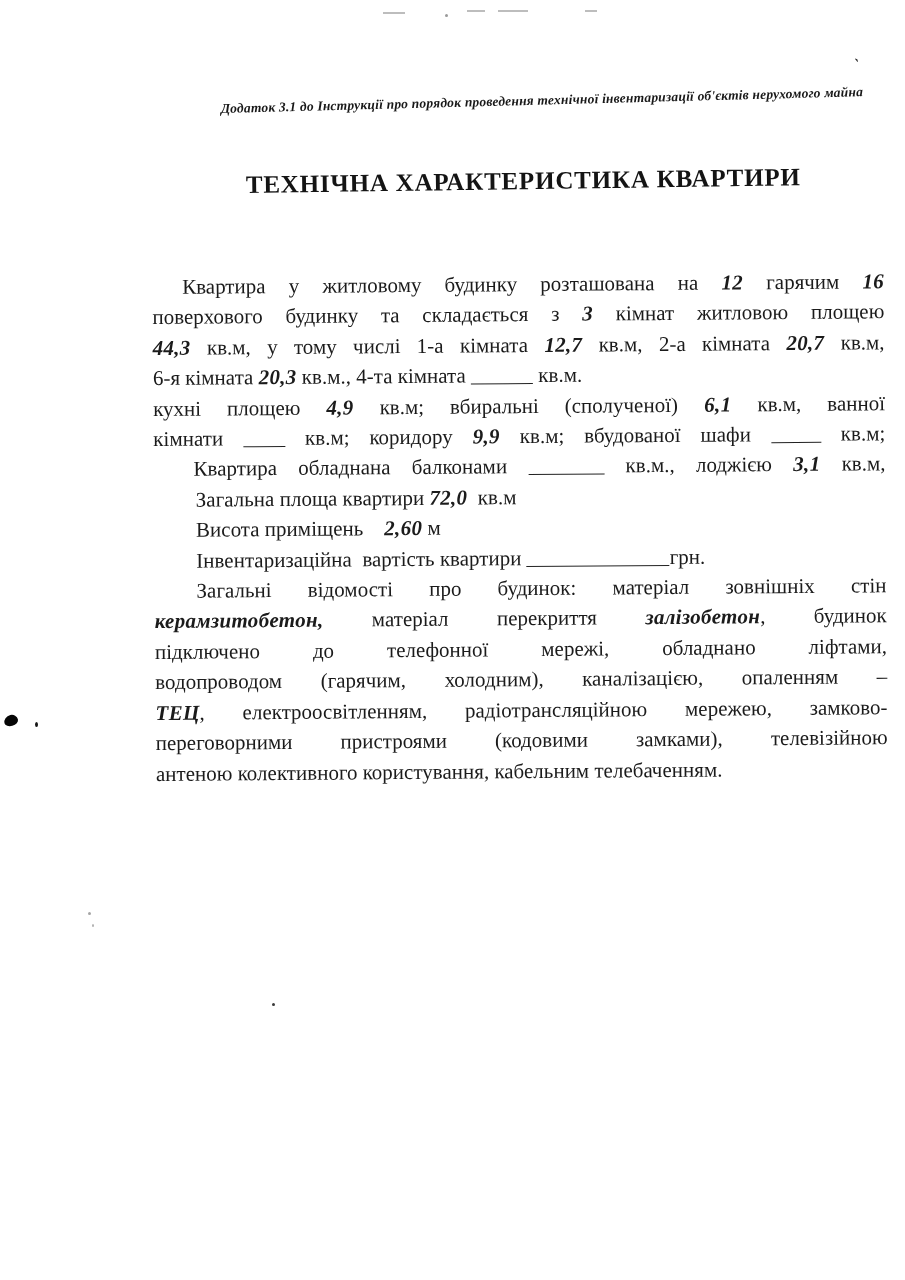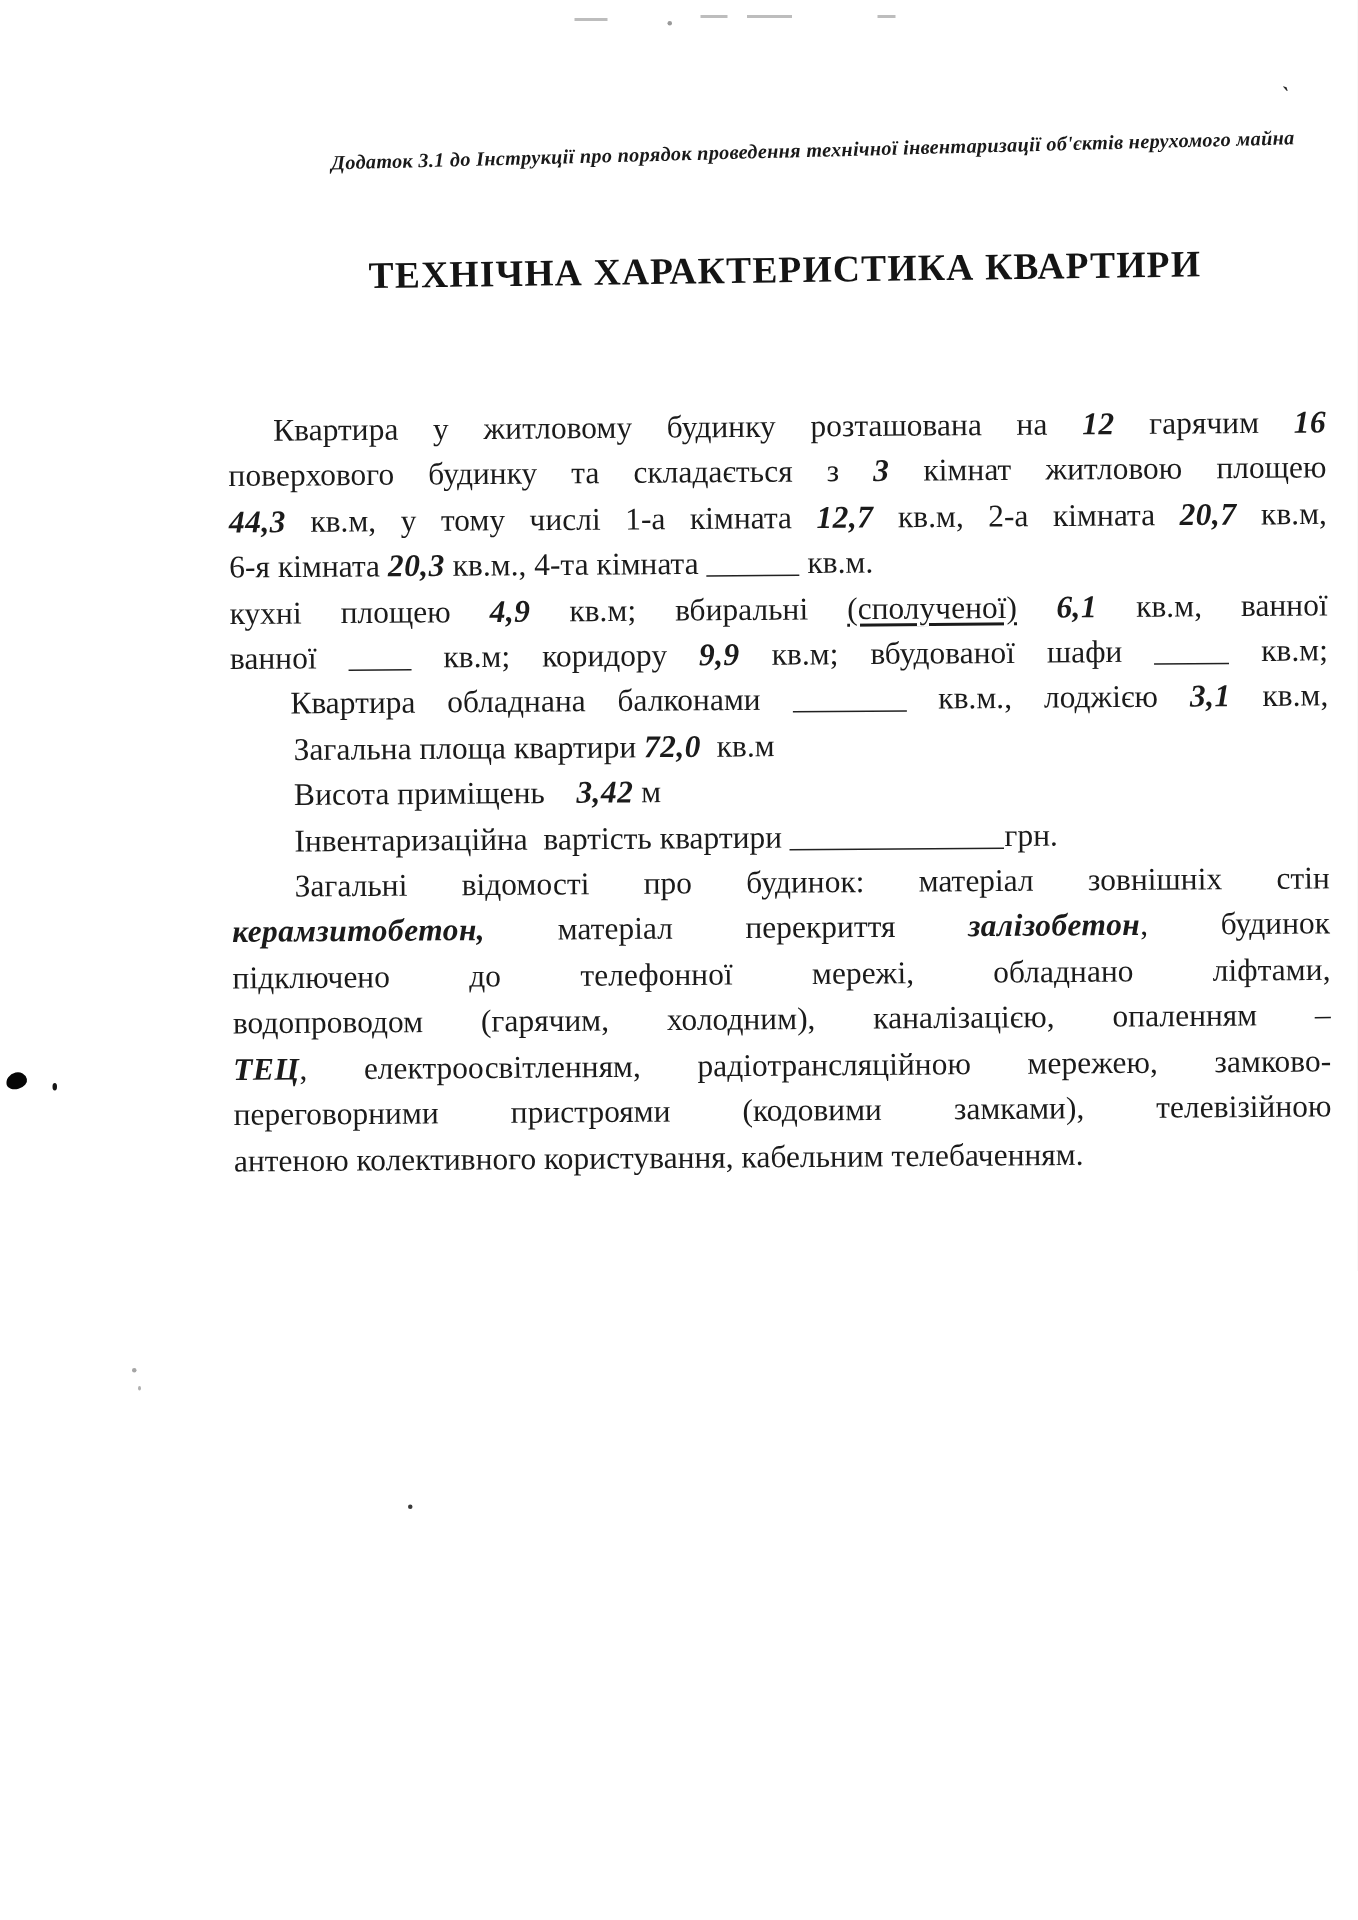--- a/index.html
+++ b/index.html
@@ -42,21 +42,21 @@
     width:732px;
     transform:rotate(-0.45deg);
     transform-origin:left top;
     font-size:21px;
     line-height:30.4px;
     color:#1b1b1b;
   }
   .tline{min-height:30.4px;}
   .tline.just{text-align:justify;text-align-last:justify;}
   .bi{font-weight:bold;font-style:italic;letter-spacing:0.3px;}
-  .ul{text-decoration:underline;text-underline-offset:3px;}
+  .ul{text-underline-offset:3px;}
   .blank{
     display:inline-block;
     height:1px;
     border-bottom:1.6px solid #222;
     vertical-align:-2px;
   }
   .artifact{position:absolute;}
   .dash{height:1.5px;background:#bdbdbd;}
   .speck{border-radius:50%;}
 </style>
@@ -76,24 +76,24 @@
   <div class="header-note">Додаток 3.1 до Інструкції про порядок проведення технічної інвентаризації об'єктів нерухомого майна</div>
 
   <div class="doc-title">ТЕХНІЧНА ХАРАКТЕРИСТИКА КВАРТИРИ</div>
 
   <div class="body-text">
       <div class="tline just" style="padding-left: 30px;"><span>Квартира у житловому будинку розташована на </span><span class="bi">12</span><span> гарячим </span><span class="bi">16</span></div>
       <div class="tline just"><span>поверхового будинку та складається з </span><span class="bi">3</span><span> кімнат житловою площею</span></div>
       <div class="tline just"><span class="bi">44,3</span><span> кв.м, у тому числі 1-а кімната </span><span class="bi">12,7</span><span> кв.м, 2-а кімната </span><span class="bi">20,7</span><span> кв.м,</span></div>
       <div class="tline"><span>6-я кімната </span><span class="bi">20,3</span><span> кв.м., 4-та кімната </span><span class="blank" style="width: 62px;"></span><span> кв.м.</span></div>
       <div class="tline just"><span>кухні площею </span><span class="bi">4,9</span><span> кв.м; вбиральні </span><span class="ul">(сполученої)</span><span class="bi"> 6,1</span><span> кв.м, ванної</span></div>
-      <div class="tline just"><span>ванної </span><span class="blank" style="width: 42px;"></span><span> кв.м; коридору </span><span class="bi">9,9</span><span> кв.м; вбудованої шафи </span><span class="blank" style="width: 50px;"></span><span> кв.м;</span></div>
+      <div class="tline just"><span>кімнати </span><span class="blank" style="width: 42px;"></span><span> кв.м; коридору </span><span class="bi">9,9</span><span> кв.м; вбудованої шафи </span><span class="blank" style="width: 50px;"></span><span> кв.м;</span></div>
       <div class="tline just" style="padding-left: 40px;"><span>Квартира обладнана балконами </span><span class="blank" style="width: 76px;"></span><span> кв.м., лоджією </span><span class="bi">3,1</span><span> кв.м,</span></div>
       <div class="tline" style="padding-left: 42px;"><span>Загальна площа квартири </span><span class="bi">72,0</span><span>&nbsp; кв.м</span></div>
-      <div class="tline" style="padding-left: 42px;"><span>Висота приміщень&nbsp;&nbsp;&nbsp; </span><span class="bi">3,42</span><span> м</span></div>
+      <div class="tline" style="padding-left: 42px;"><span>Висота приміщень&nbsp;&nbsp;&nbsp; </span><span class="bi">2,60</span><span> м</span></div>
       <div class="tline" style="padding-left: 42px;"><span>Інвентаризаційна&nbsp; вартість квартири </span><span class="blank" style="width: 143px;"></span><span>грн.</span></div>
       <div class="tline just" style="padding-left: 42px;"><span>Загальні відомості про будинок: матеріал зовнішніх стін</span></div>
       <div class="tline just"><span class="bi">керамзитобетон,</span><span> матеріал перекриття </span><span class="bi">залізобетон</span><span>, будинок</span></div>
       <div class="tline just"><span>підключено до телефонної мережі, обладнано ліфтами,</span></div>
       <div class="tline just"><span>водопроводом (гарячим, холодним), каналізацією, опаленням –</span></div>
       <div class="tline just"><span class="bi">ТЕЦ</span><span>, електроосвітленням, радіотрансляційною мережею, замково-</span></div>
       <div class="tline just"><span>переговорними пристроями (кодовими замками), телевізійною</span></div>
       <div class="tline"><span>антеною колективного користування, кабельним телебаченням.</span></div>
     </div>
 

